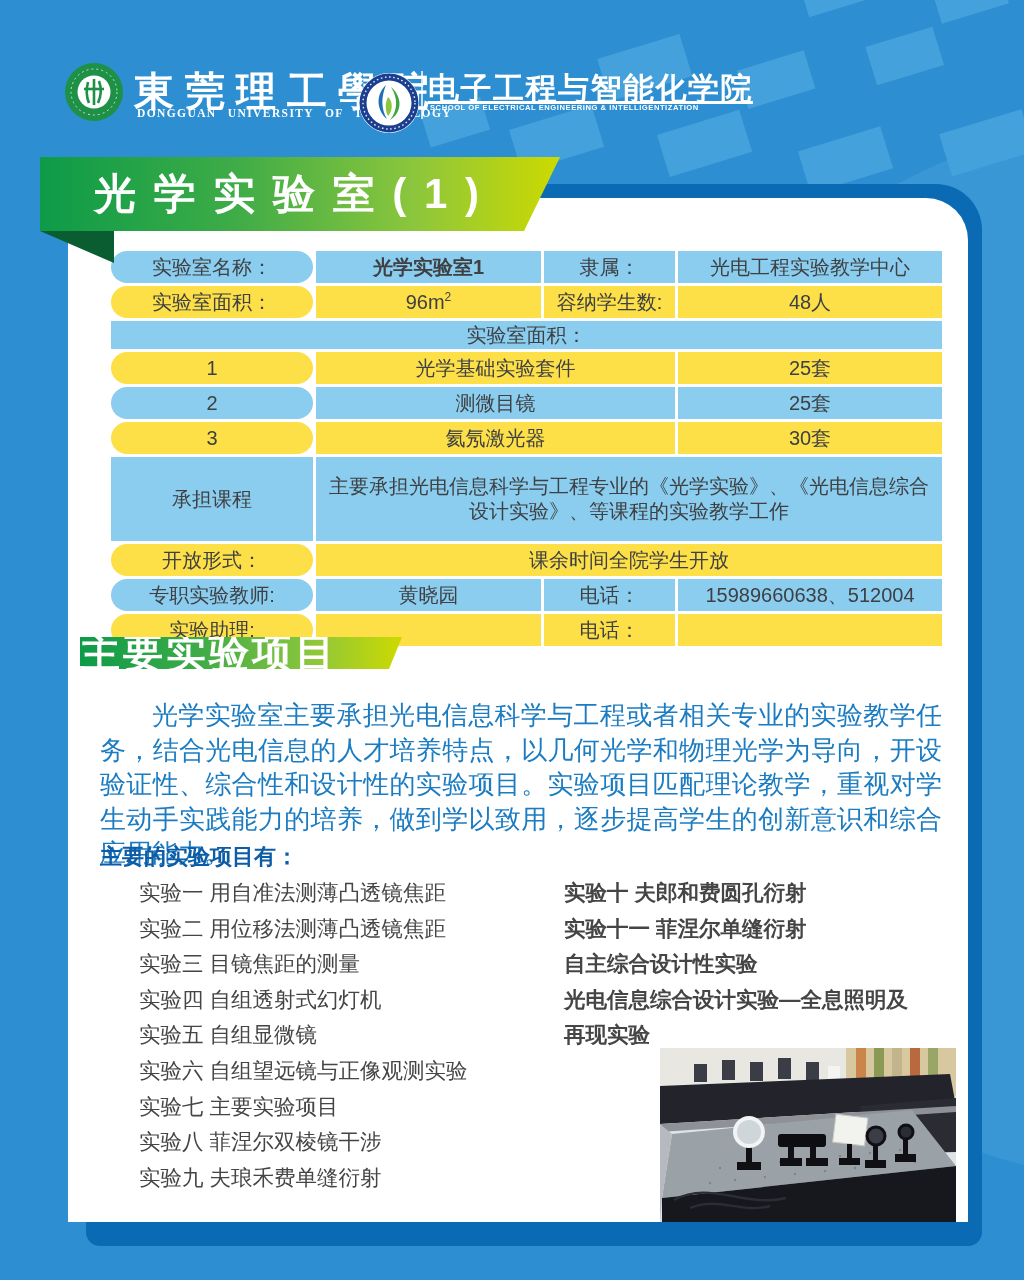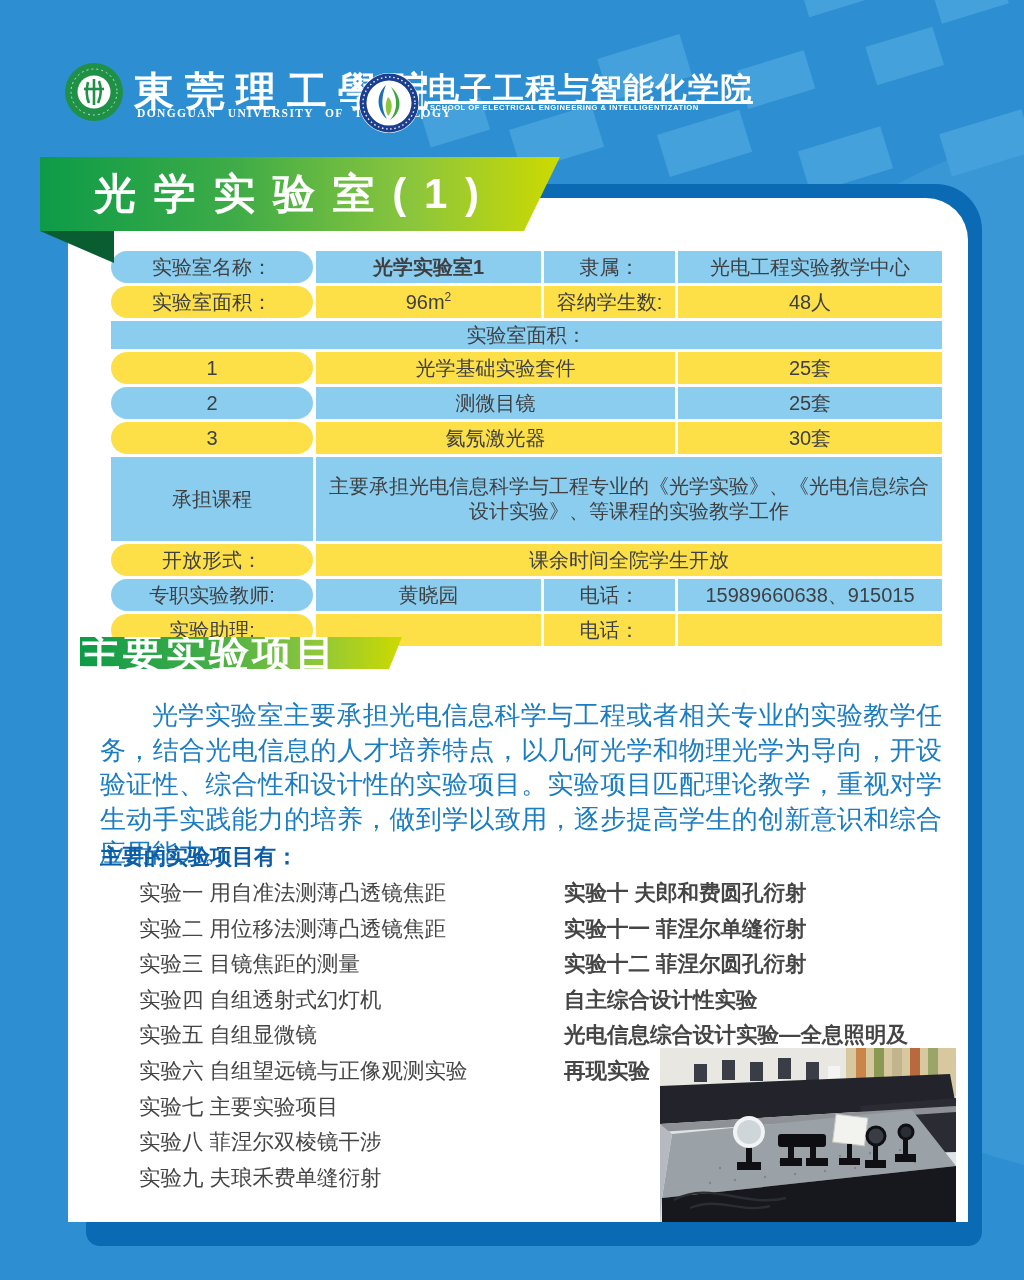--- a/index.html
+++ b/index.html
@@ -168,21 +168,21 @@
       <td class="dark" colspan="3" style="padding:0 10px;">主要承担光电信息科学与工程专业的《光学实验》、《光电信息综合设计实验》、等课程的实验教学工作</td>
     </tr>
     <tr>
       <td class="light h32">开放形式：</td>
       <td class="light cell-left" colspan="3">课余时间全院学生开放</td>
     </tr>
     <tr>
       <td class="dark h32">专职实验教师:</td>
       <td class="dark">黄晓园</td>
       <td class="dark">电话：</td>
-      <td class="dark">15989660638、915015</td>
+      <td class="dark">15989660638、512004</td>
     </tr>
     <tr>
       <td class="light h32">实验助理:</td>
       <td class="light"></td>
       <td class="light">电话：</td>
       <td class="light"></td>
     </tr>
   </tbody>
     </table>
 
@@ -198,21 +198,20 @@
     <div class="exp-line">实验四 自组透射式幻灯机</div>
     <div class="exp-line">实验五 自组显微镜</div>
     <div class="exp-line">实验六 自组望远镜与正像观测实验</div>
     <div class="exp-line">实验七 主要实验项目</div>
     <div class="exp-line">实验八 菲涅尔双棱镜干涉</div>
     <div class="exp-line">实验九 夫琅禾费单缝衍射</div>
   </div>
   <div class="exp-col right">
     <div class="exp-line">实验十 夫郎和费圆孔衍射</div>
     <div class="exp-line">实验十一 菲涅尔单缝衍射</div>
-    <div class="exp-line">实验十二 菲涅尔圆孔衍射</div>
     <div class="exp-line">自主综合设计性实验</div>
     <div class="exp-line">光电信息综合设计实验—全息照明及</div>
     <div class="exp-line">再现实验</div>
   </div>
 
   <svg class="lab-photo" viewBox="0 0 296 174">
     <rect x="0" y="0" width="296" height="174" fill="#dfe3e6"></rect>
     <rect x="0" y="0" width="190" height="72" fill="#e9e7e2"></rect>
     <rect x="186" y="0" width="110" height="48" fill="#d8c8a0"></rect>
     <rect x="196" y="0" width="10" height="46" fill="#c9854a"></rect>

